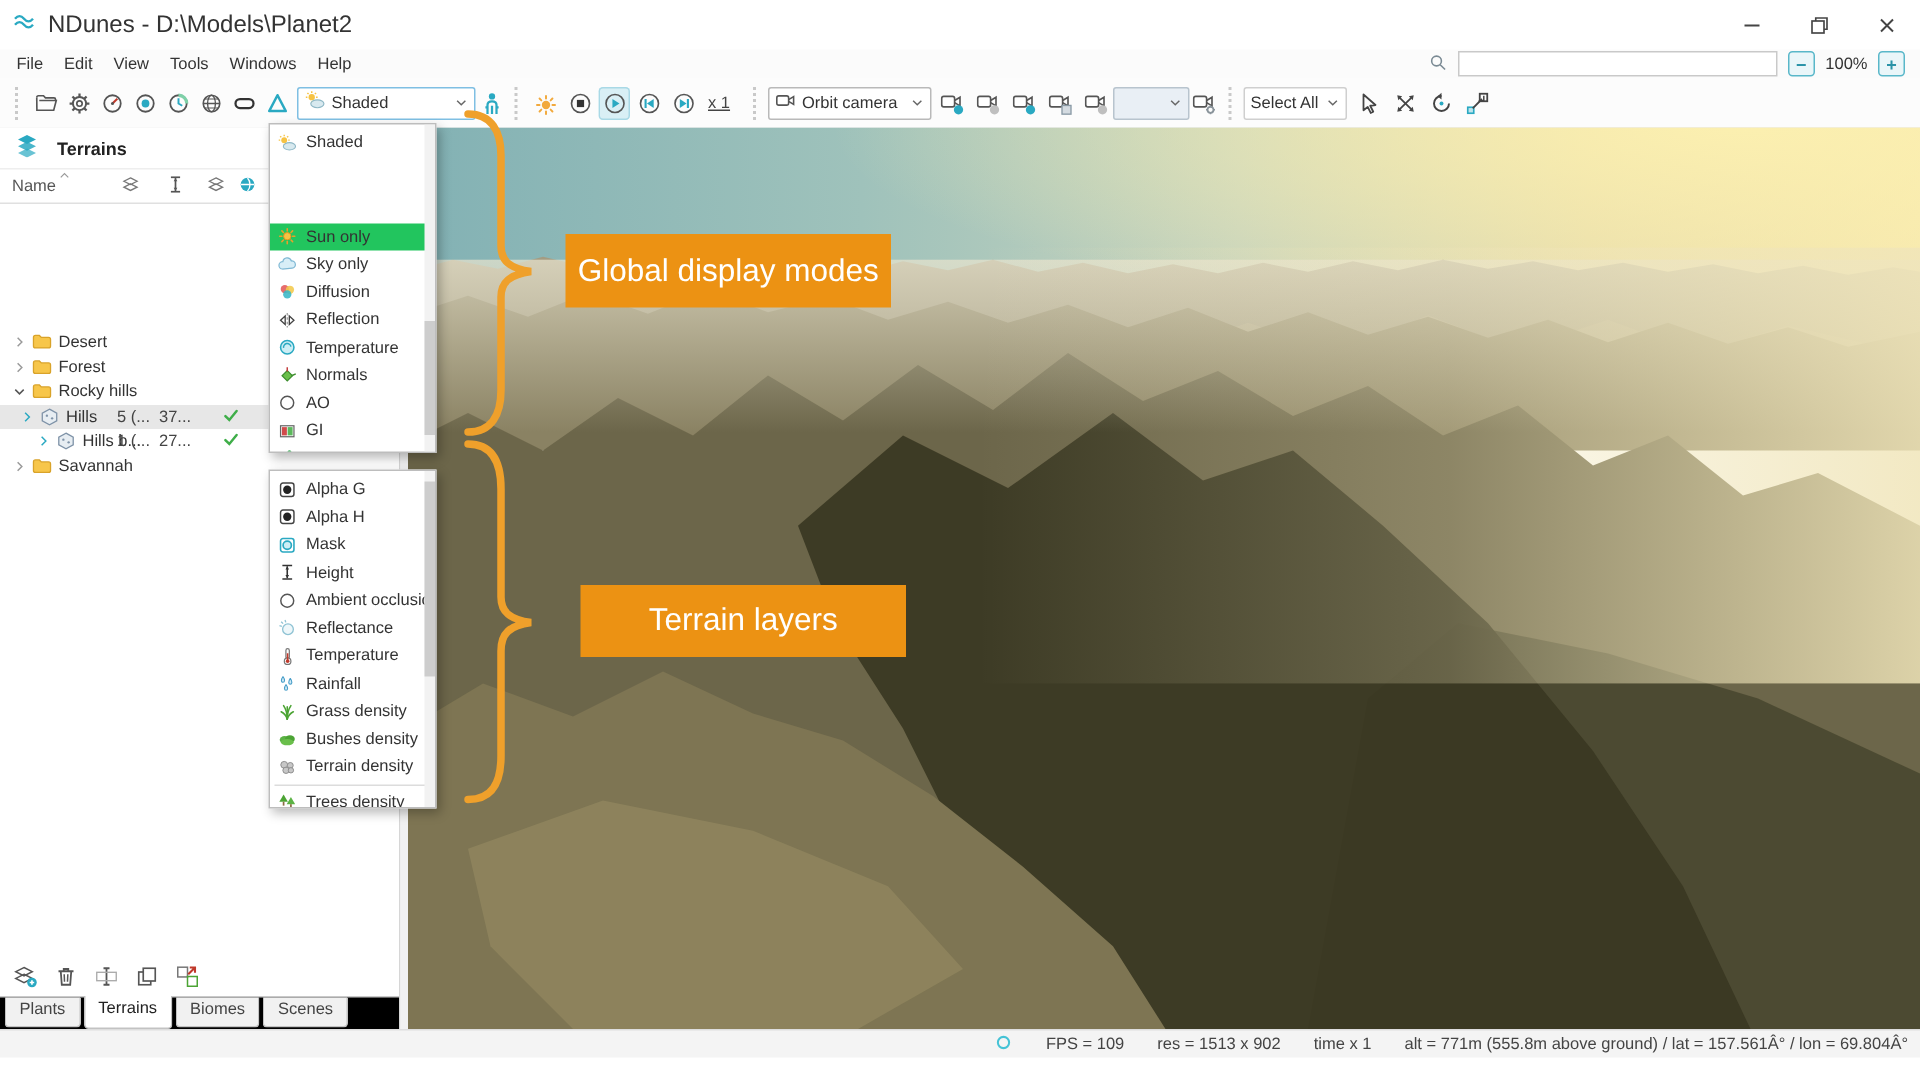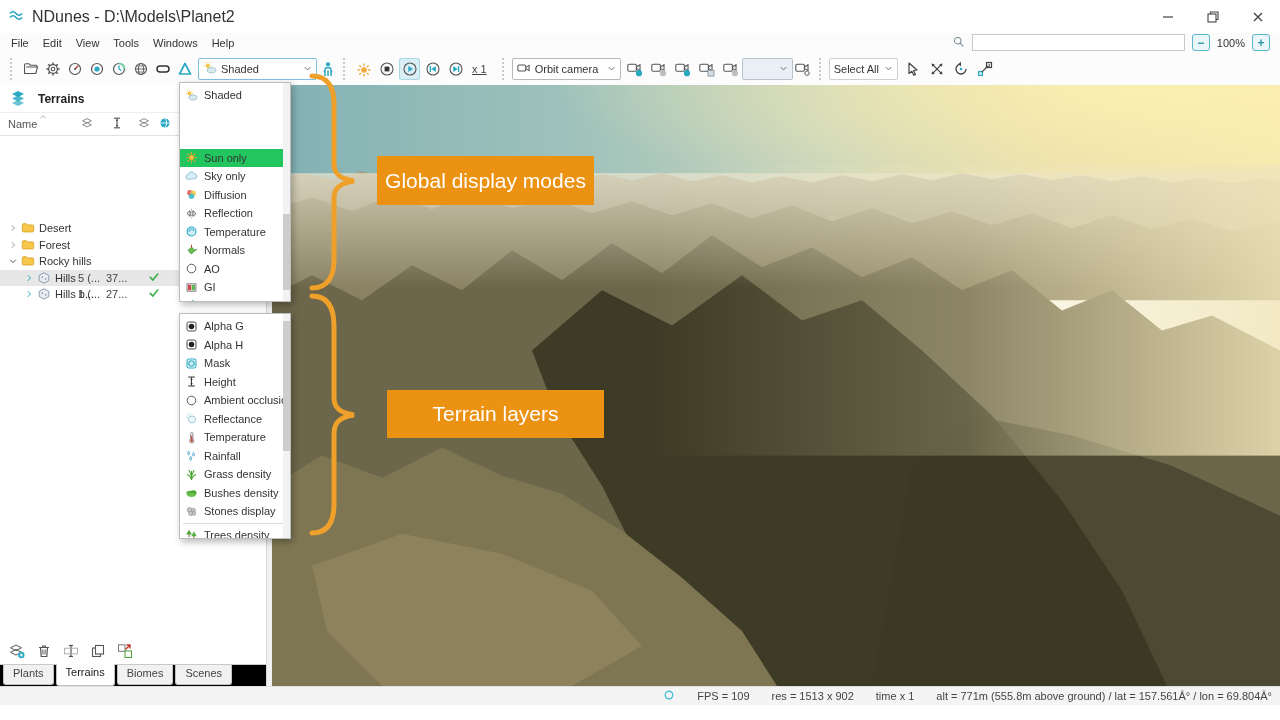--- a/index.html
+++ b/index.html
@@ -454,21 +454,21 @@
               <path d="M3.5 6 L8 10.5 L12.5 6" fill="none" stroke="#555" stroke-width="1.6"></path>
             </svg>
           </span>
           <span class="nico">
             <svg viewBox="0 0 16 16" width="14" height="14" aria-hidden="true">
               <path d="M1.5 4.5 Q1.5 3 3 3 H6 L7.5 4.5 H13 Q14.5 4.5 14.5 6 V11 Q14.5 12.5 13 12.5 H3 Q1.5 12.5 1.5 11 Z" fill="#f7c64a" stroke="#d9a32a"></path>
             </svg>
           </span>
           <span class="lbl">Rocky hills</span>
         </div>
-        <div class="trow sel" style="padding-left: 22px; text-align: center;">
+        <div class="trow sel" style="padding-left: 11px; text-align: center;">
           <span class="chev">
             <svg viewBox="0 0 16 16" width="10" height="10" aria-hidden="true">
               <path d="M6 3.5 L10.5 8 L6 12.5" fill="none" stroke="#2aa9c2" stroke-width="1.6"></path>
             </svg>
           </span>
           <span class="nico">
             <svg viewBox="0 0 16 16" width="14" height="14" aria-hidden="true">
               <path d="M8 2 L13.5 5 V11 L8 14 L2.5 11 V5 Z" fill="#e7edf2" stroke="#7f93a8"></path>
               <circle cx="6" cy="7" r="0.9" fill="#7f93a8"></circle>
               <circle cx="10" cy="9" r="0.9" fill="#7f93a8"></circle>
@@ -493,20 +493,33 @@
               <circle cx="6" cy="7" r="0.9" fill="#7f93a8"></circle>
               <circle cx="10" cy="9" r="0.9" fill="#7f93a8"></circle>
             </svg>
           </span>
           <span class="lbl">Hills b...</span>
           <span class="tcol tc1">1 (...</span>
           <span class="tcol tc2">27...</span>
           <span class="tcol tck"><svg viewBox="0 0 16 16" width="12" height="12" aria-hidden="true">
               <path d="M3 8.5 L6.5 12 L13 4" fill="none" stroke="#3fae49" stroke-width="2.2" stroke-linecap="round"></path>
             </svg></span>
+        </div>
+        <div class="trow" style="padding-left: 6px;">
+          <span class="chev">
+            <svg viewBox="0 0 16 16" width="10" height="10" aria-hidden="true">
+              <path d="M6 3.5 L10.5 8 L6 12.5" fill="none" stroke="#9a9a9a" stroke-width="1.6"></path>
+            </svg>
+          </span>
+          <span class="nico">
+            <svg viewBox="0 0 16 16" width="14" height="14" aria-hidden="true">
+              <path d="M1.5 4.5 Q1.5 3 3 3 H6 L7.5 4.5 H13 Q14.5 4.5 14.5 6 V11 Q14.5 12.5 13 12.5 H3 Q1.5 12.5 1.5 11 Z" fill="#f7c64a" stroke="#d9a32a"></path>
+            </svg>
+          </span>
+          <span class="lbl">Savannah</span>
         </div>
       </div>
     <div class="sb-tools" id="sb-tools">
         <span class="tbi">
           <svg viewBox="0 0 16 16" width="16" height="16" aria-hidden="true">
             <path d="M7 2 L12.5 4.8 7 7.6 1.5 4.8 Z" fill="none" stroke="#555" stroke-width="1"></path>
             <path d="M7 6.5 L12.5 9.3 7 12.1 1.5 9.3 Z" fill="none" stroke="#555" stroke-width="1"></path>
             <circle cx="12.3" cy="12" r="3.2" fill="#2aa9c2"></circle>
             <path d="M12.3 10.5 V13.5 M10.8 12 H13.8" stroke="#fff" stroke-width="1.1"></path>
           </svg>
@@ -830,21 +843,21 @@
           <span style="display: flex;">
             <svg viewBox="0 0 16 16" width="13" height="13" aria-hidden="true">
               <g fill="#c7c7c7" stroke="#8d8d8d" stroke-width="0.8">
                 <circle cx="5.5" cy="6" r="2.8"></circle>
                 <circle cx="10.5" cy="6.5" r="2.4"></circle>
                 <circle cx="7" cy="10.5" r="2.6"></circle>
                 <circle cx="11" cy="10.5" r="2.2"></circle>
               </g>
             </svg>
           </span>
-          <span class="plbl">Stones display</span>
+          <span class="plbl">Terrain density</span>
         </div>
         <div class="pop-sep"></div>
         <div class="pop-row">
           <span style="display: flex;">
             <svg viewBox="0 0 16 16" width="13" height="13" aria-hidden="true">
               <path d="M5 2 L8.5 8 H1.5 Z" fill="#4ca434"></path>
               <rect x="4.3" y="8" width="1.4" height="3.2" fill="#8a6b43"></rect>
               <path d="M11 4 L14.5 10 H7.5 Z" fill="#5cb345"></path>
               <rect x="10.3" y="10" width="1.4" height="3.2" fill="#8a6b43"></rect>
             </svg>

